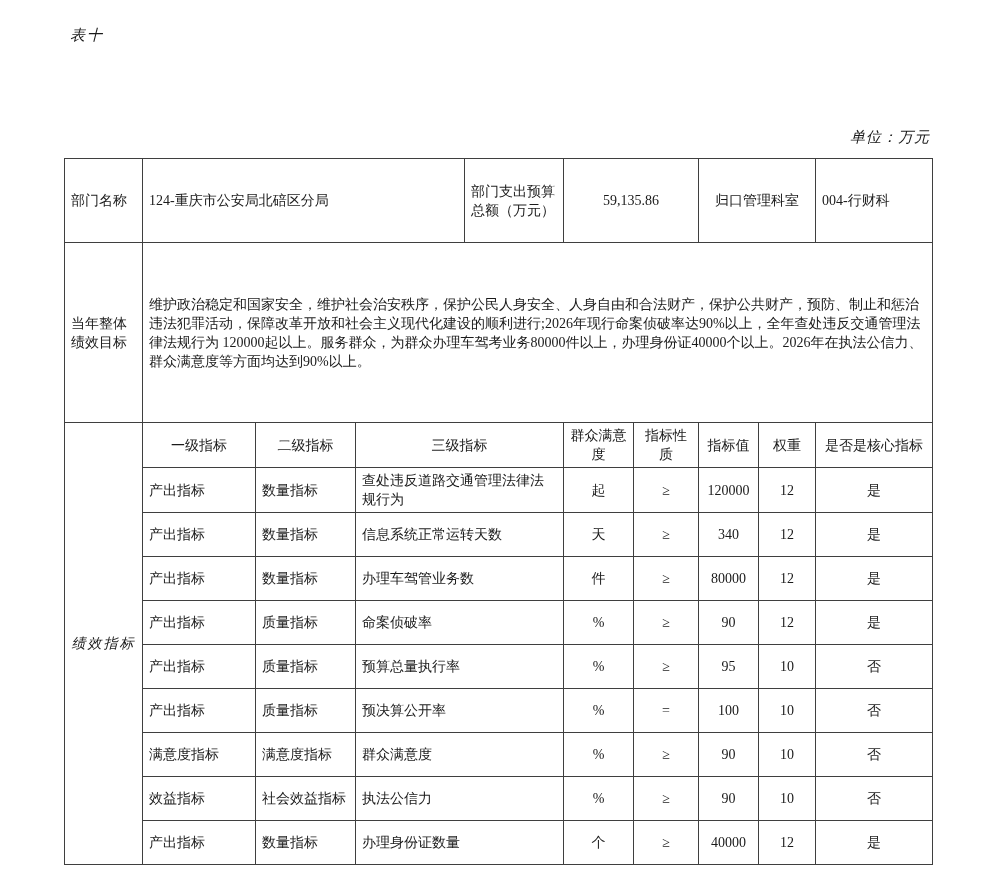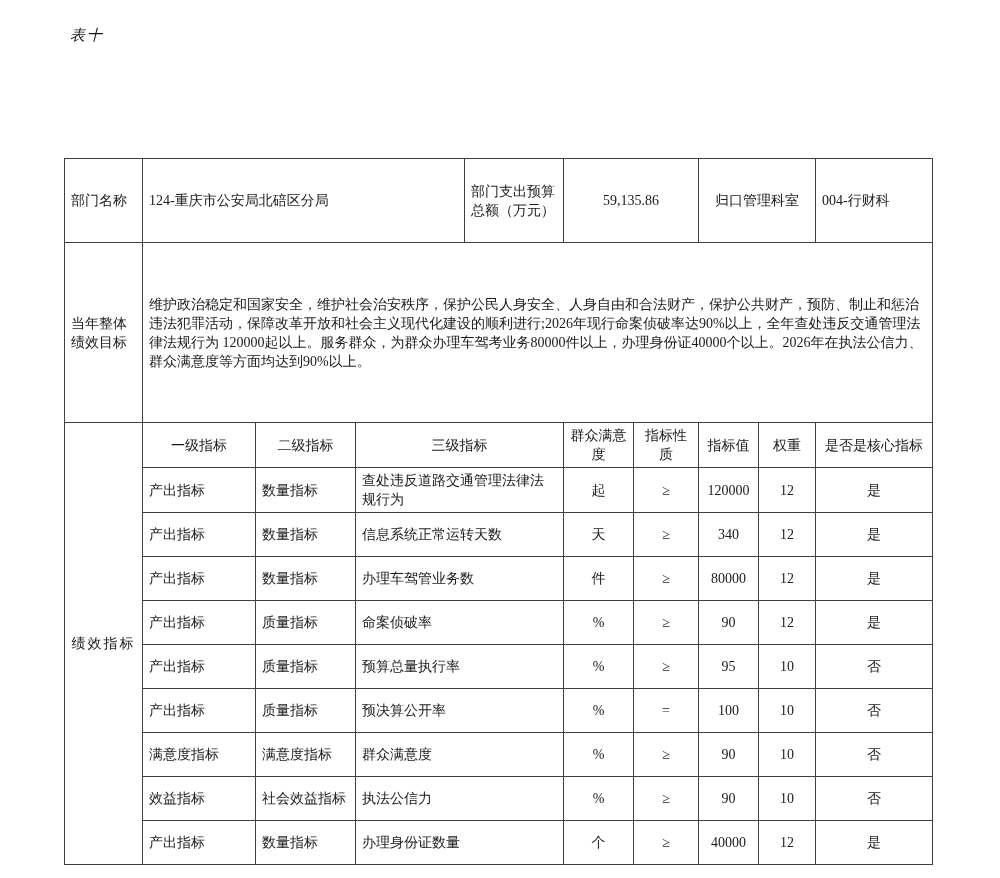--- a/index.html
+++ b/index.html
@@ -54,30 +54,31 @@
     word-break: break-all;
     line-height: 19px;
   }
   .c { text-align: center; }
   .l { text-align: left; }
   tr.info-row td { height: 84px; }
   tr.goal-row td { height: 180px; }
   tr.head-row td { height: 42px; text-align: center; }
   tr.ind-row td { height: 44px; }
   td.goal-text { line-height: 22px; padding: 8px 9px; margin-top: 33px; }
-  td.section-label { text-align: center; letter-spacing: 2px; }
+  td.section-label { text-align: center; letter-spacing: 2px; font-style: italic; }
 </style>
 </head>
 <body>
 
 <div class="page">
 
   <div class="table-label">表十</div>
 
 
+  <div class="unit-note">单位：万元</div>
 
   <table class="main">
     <colgroup>
       <col style="width:78px">
         <col style="width:113px">
         <col style="width:100px">
       <col style="width:109px">
         <col style="width:99px">
         <col style="width:70px">
       <col style="width:65px">

